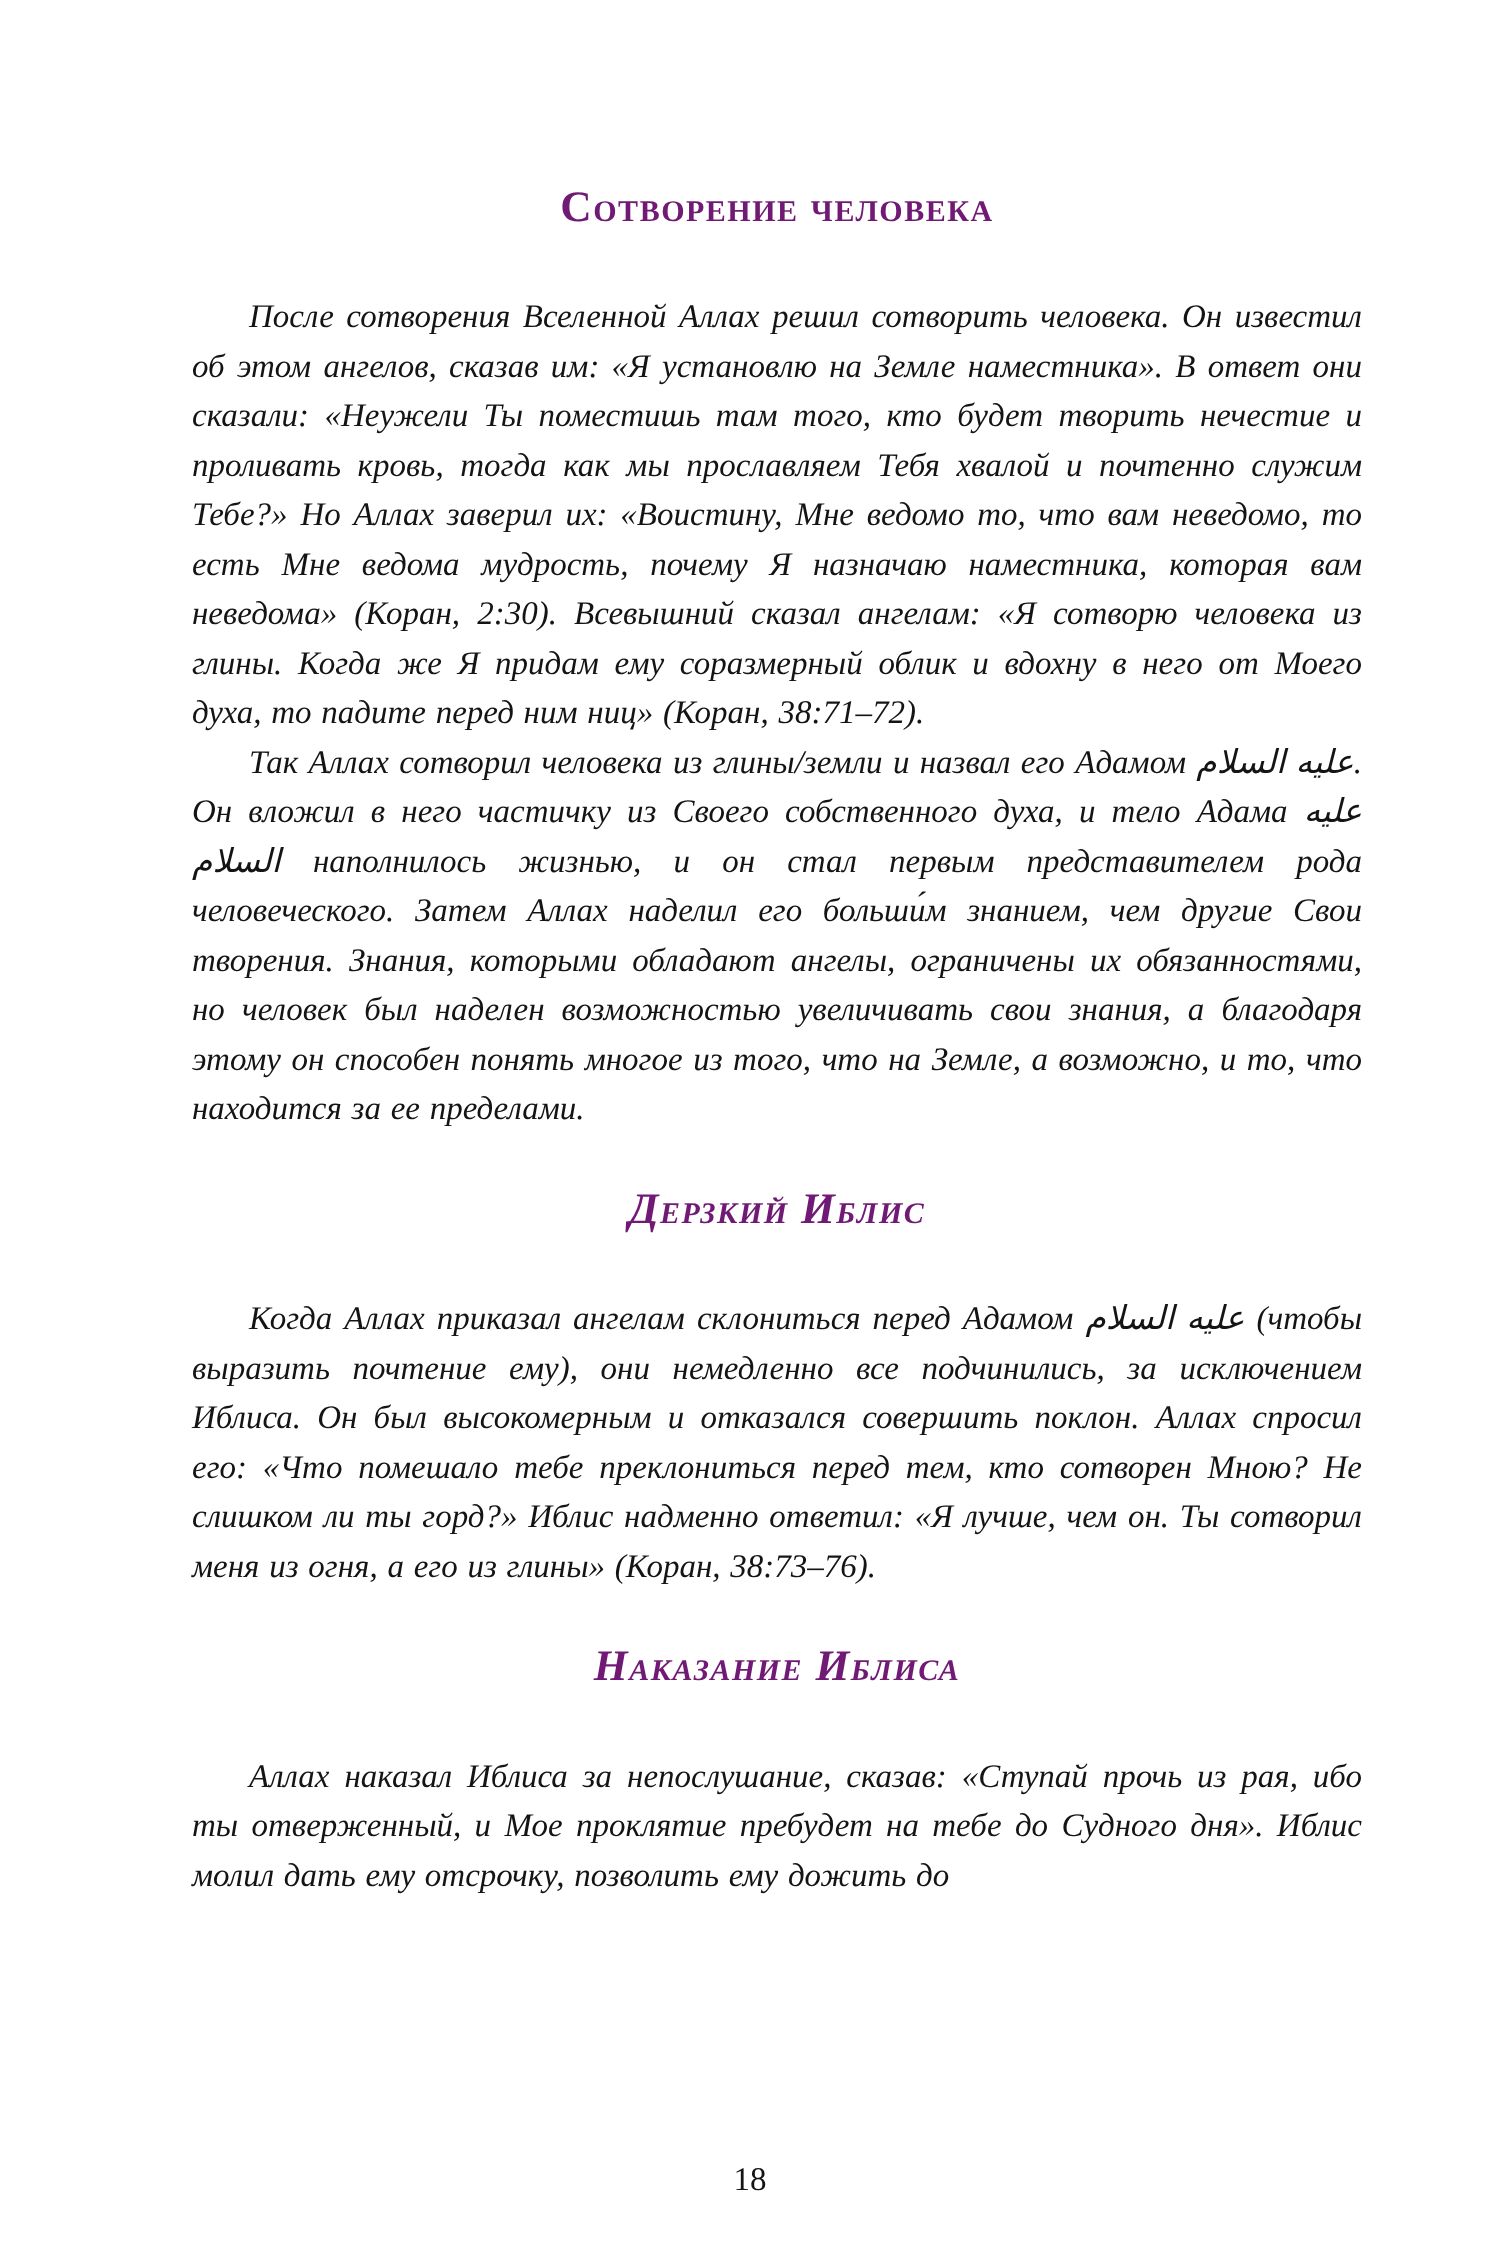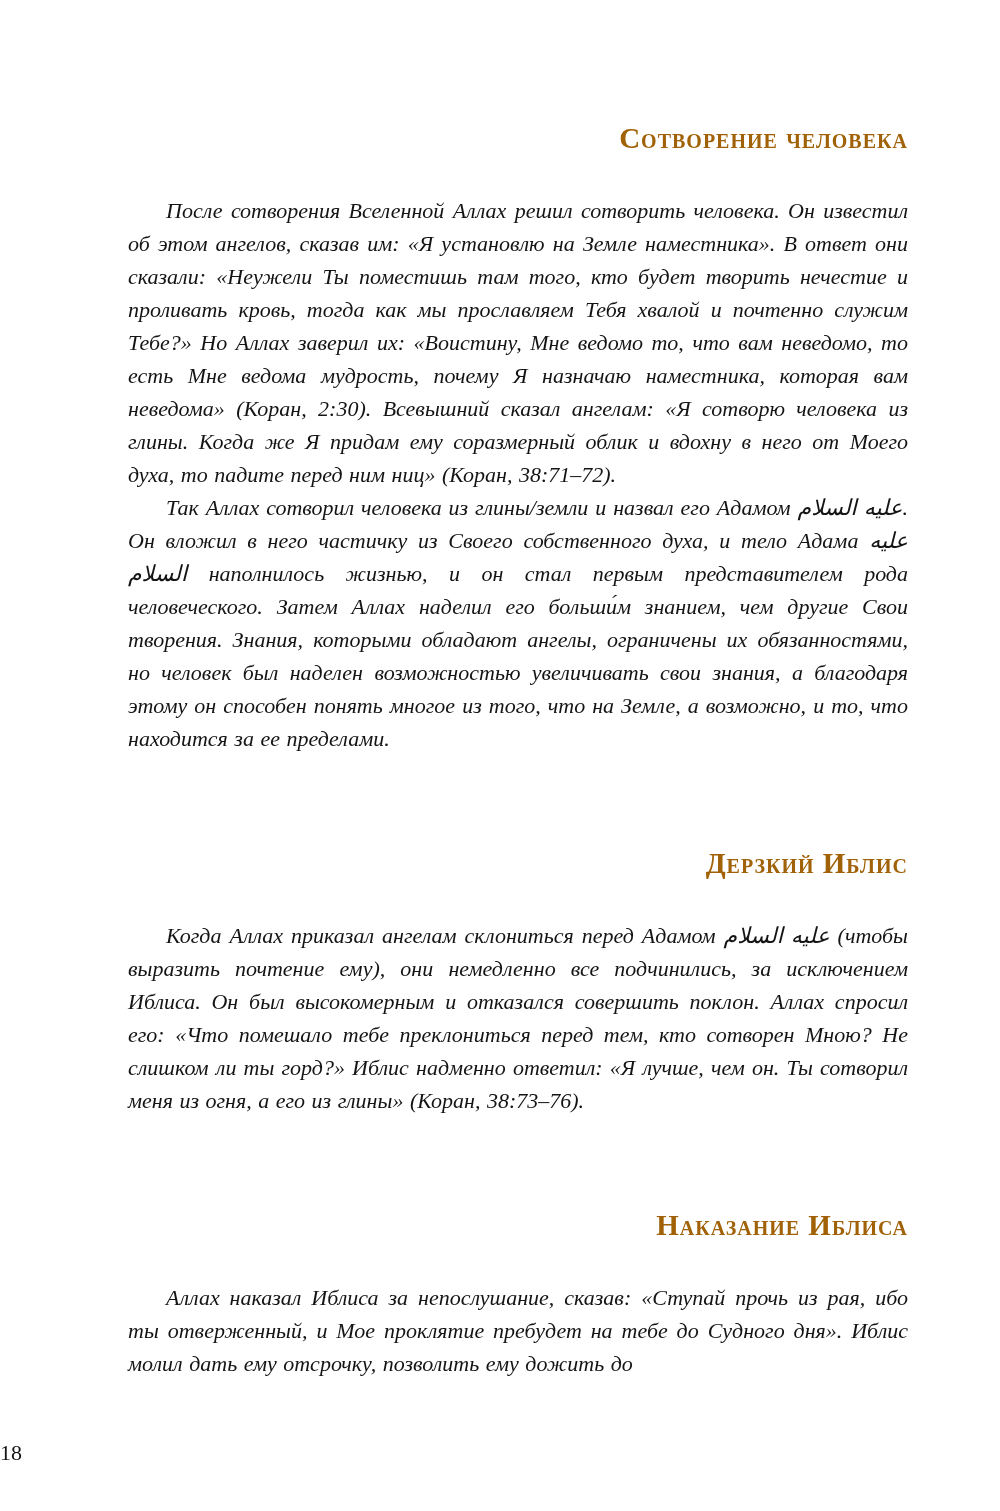--- a/index.html
+++ b/index.html
@@ -26,48 +26,50 @@
   .content {
     position: absolute;
     left: 128px;
     top: 0;
     width: 780px;
     padding-top: 120px;
     box-sizing: border-box;
   }
   h2.section-heading {
     margin: 0 0 38px 0;
-    text-align: right;
+    text-align: center;
     font-weight: 700;
     font-variant: small-caps;
     font-size: 29px;
     line-height: 36px;
     letter-spacing: 1px;
-    color: #a16207;
+    color: #701a75;
   }
   section + section h2.section-heading {
-    margin-top: 90px;
+    margin-top: 33px;
+    font-style: italic;
   }
   p.body-paragraph {
     margin: 0;
     font-size: 22px;
     line-height: 33px;
     text-align: justify;
     text-indent: 38px;
     hyphens: auto;
     -webkit-hyphens: auto;
     word-spacing: 1px;
     color: #141414;
     font-style: italic;
   }
   .page-number {
     position: absolute;
     left: 0;
     top: 1440px;
     width: 1000px;
+    text-align: center;
     font-size: 22px;
     color: #141414;
   }
 </style>
 </head>
 <body>
 
 <main class="book-page">
   <div class="content">
 

